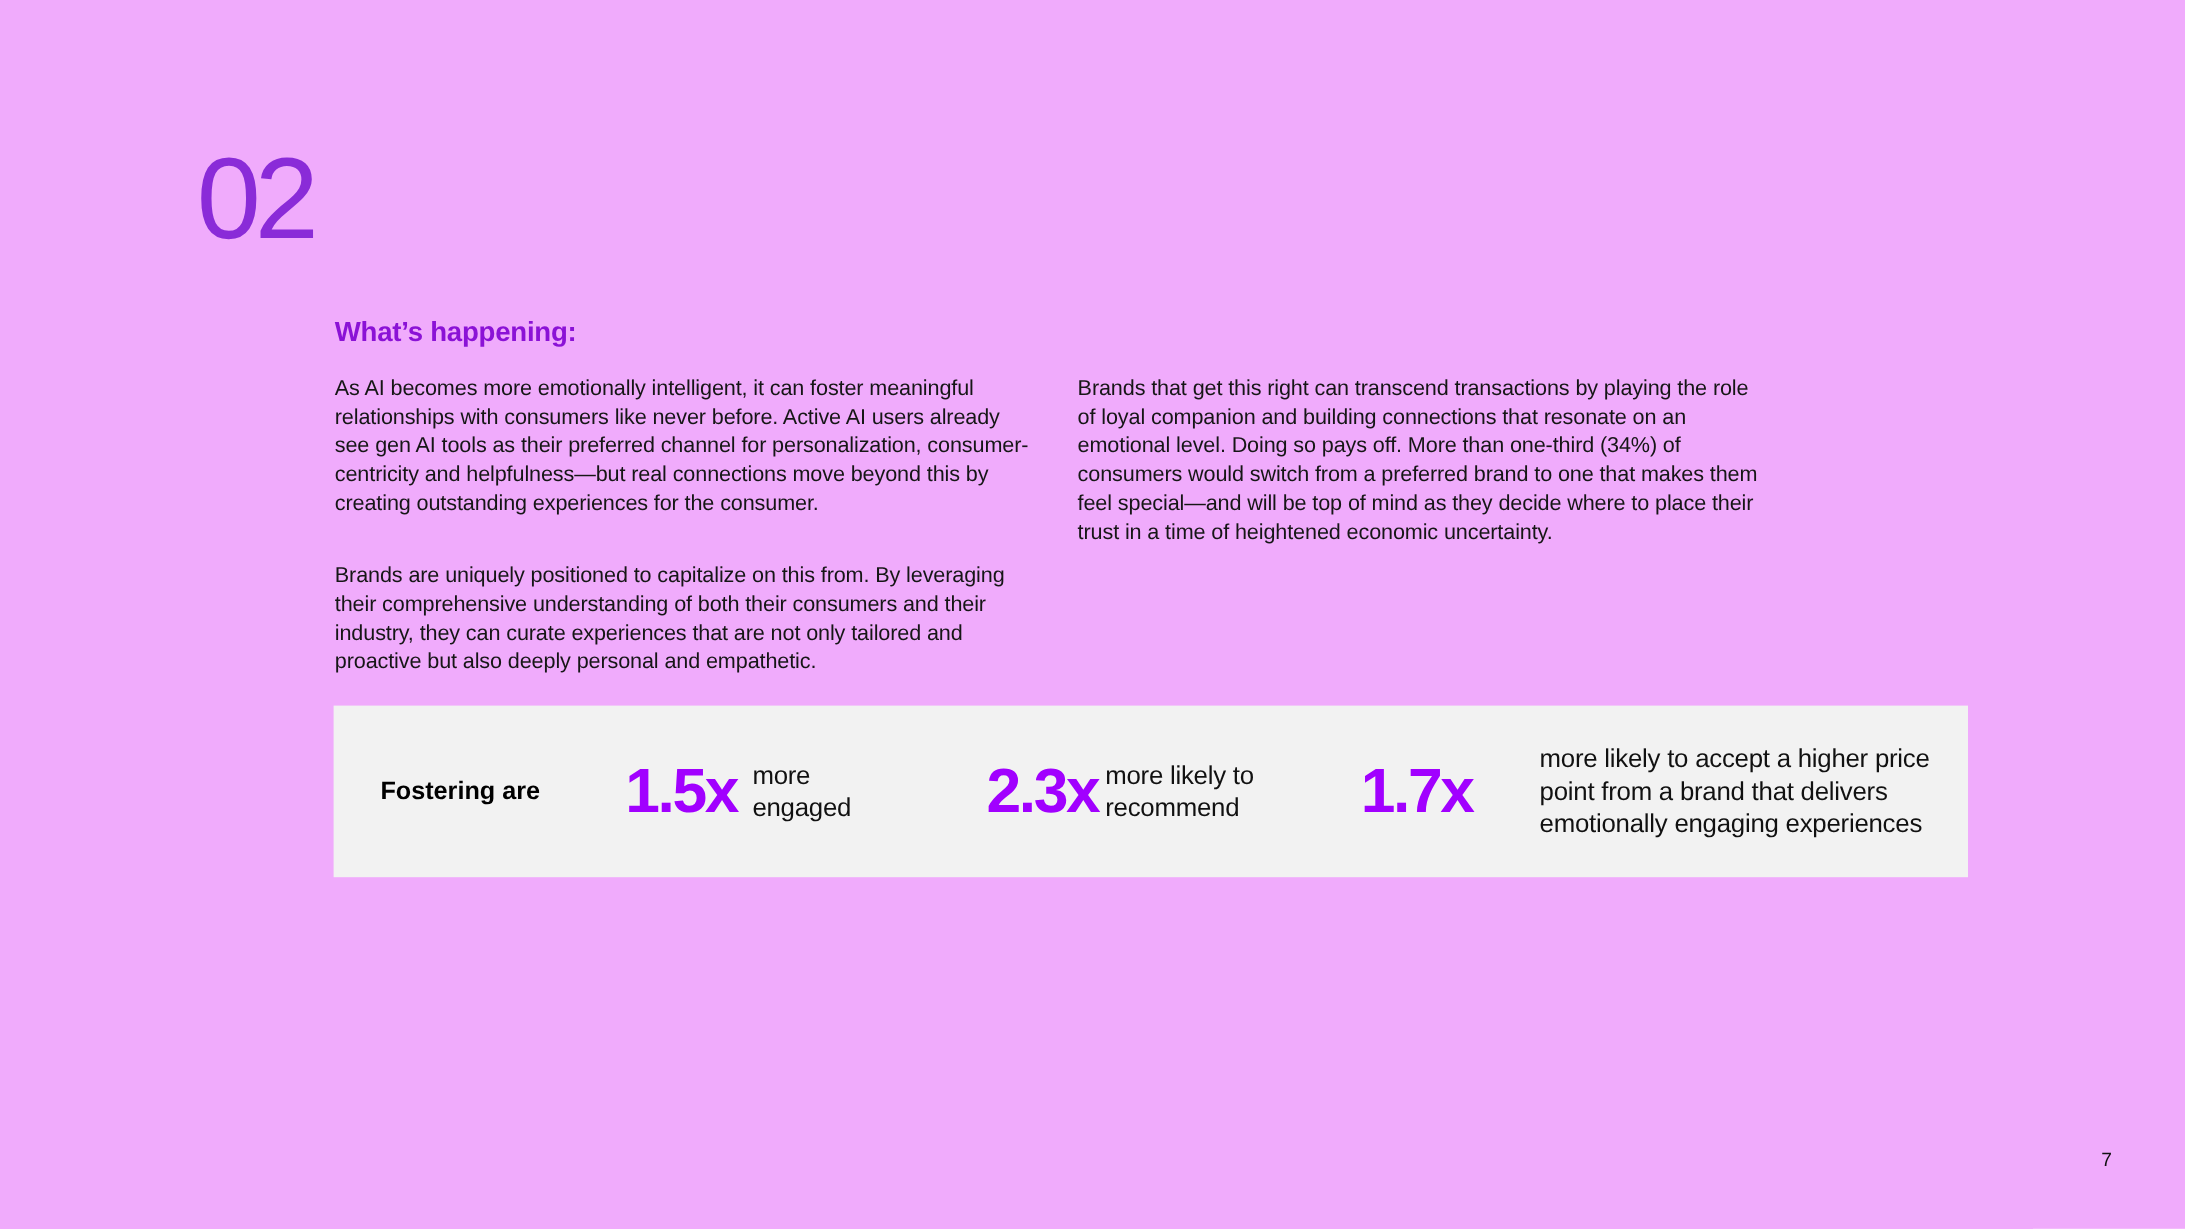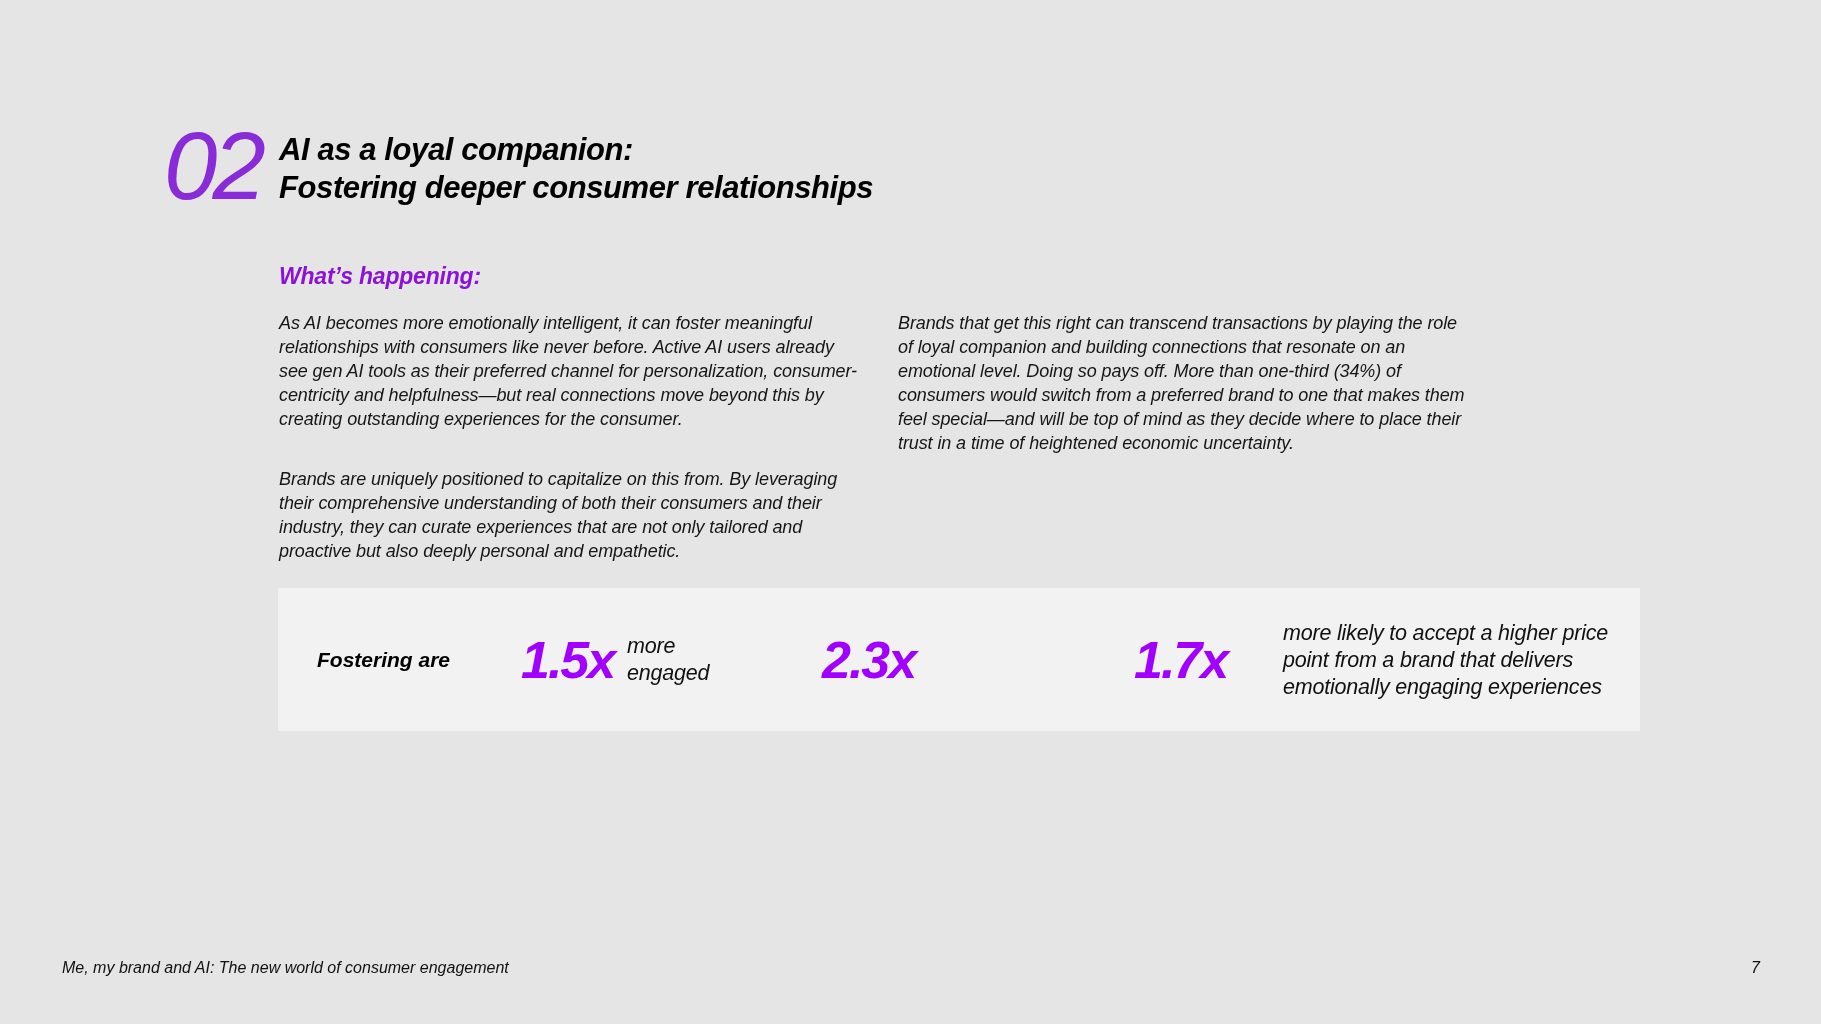--- a/index.html
+++ b/index.html
@@ -11,22 +11,21 @@
     width: 1821px;
     height: 1024px;
     position: relative;
     overflow: hidden;
     font-family: "Liberation Sans", sans-serif;
     color: #161616;
   }
   .page {
     position: absolute;
     inset: 0;
-    background: #e5e5e5;
-    font-style: italic;
+    background: #f0abfc;
   }
 
   
   .section-number {
     position: absolute;
     left: 164px;
     top: 116px;
     font-size: 96px;
     font-weight: 300;
     letter-spacing: -5px;
@@ -129,44 +128,40 @@
     color: #111111;
   }
 </style>
 </head>
 <body>
 
 <div class="page">
 
   <div class="section-number">02</div>
 
-  <div class="title-block">
-    <div>AI as a loyal companion:</div>
-    <div>Fostering deeper consumer relationships</div>
-  </div>
 
   <div class="section-heading">What’s happening:</div>
 
   <div class="col col-left">
     <p>As AI becomes more emotionally intelligent, it can foster meaningful relationships with consumers like never before. Active AI users already see gen AI tools as their preferred channel for personalization, consumer-centricity and helpfulness—but real connections move beyond this by creating outstanding experiences for the consumer.</p>
     <p>Brands are uniquely positioned to capitalize on this from. By leveraging their comprehensive understanding of both their consumers and their industry, they can curate experiences that are not only tailored and proactive but also deeply personal and empathetic.</p>
   </div>
 
   <div class="col col-right">
     <p>Brands that get this right can transcend transactions by playing the role of loyal companion and building connections that resonate on an emotional level. Doing so pays off. More than one-third (34%) of consumers would switch from a preferred brand to one that makes them feel special—and will be top of mind as they decide where to place their trust in a time of heightened economic uncertainty.</p>
   </div>
 
   <div class="stats-bar">
     <div class="stats-lead">Fostering are</div>
 
     <div class="stat-value stat-value-1">1.5x</div>
     <div class="stat-label stat-label-1">more engaged</div>
 
     <div class="stat-value stat-value-2">2.3x</div>
+    <div class="stat-label stat-label-2">more likely to recommend</div>
 
     <div class="stat-value stat-value-3">1.7x</div>
     <div class="stat-label stat-label-3">more likely to accept a higher price point from a brand that delivers emotionally engaging experiences</div>
   </div>
 
-  <div class="footer-title">Me, my brand and AI: The new world of consumer engagement</div>
   <div class="footer-page-number">7</div>
 
 </div>
 
 </body></html>

